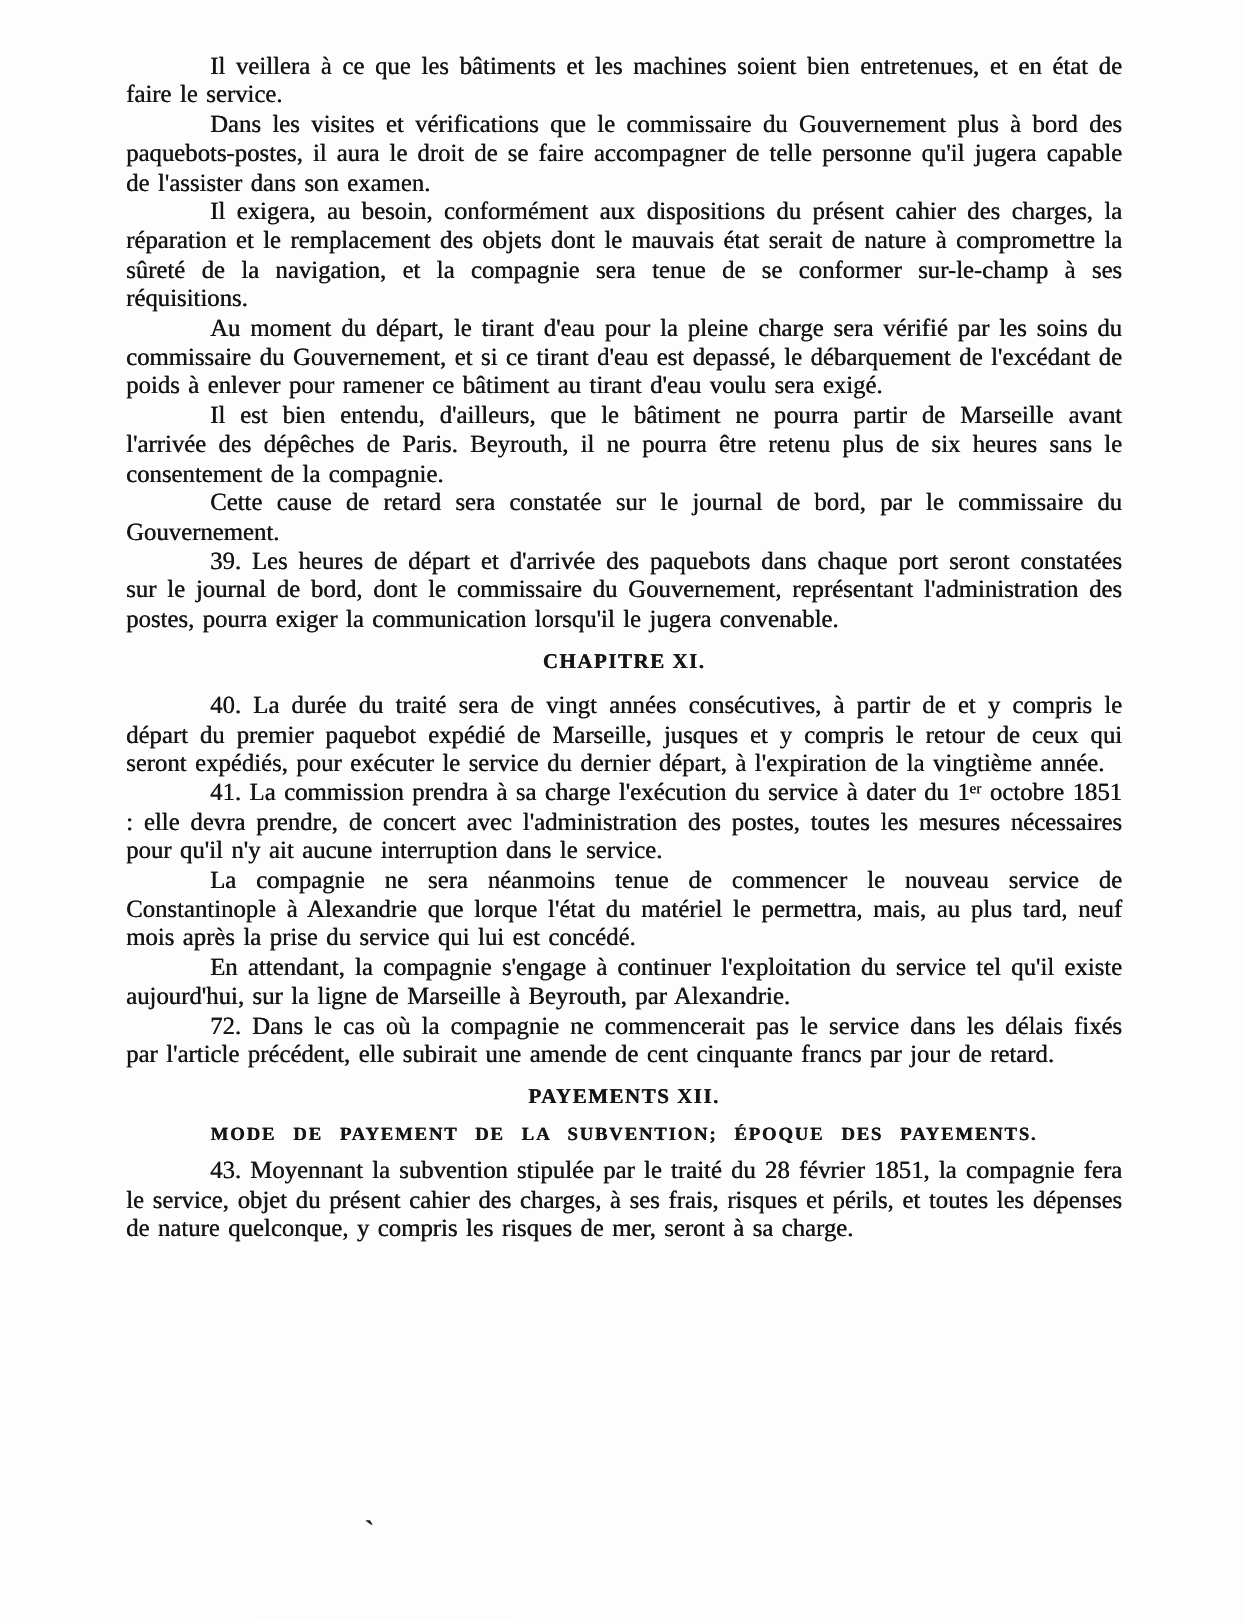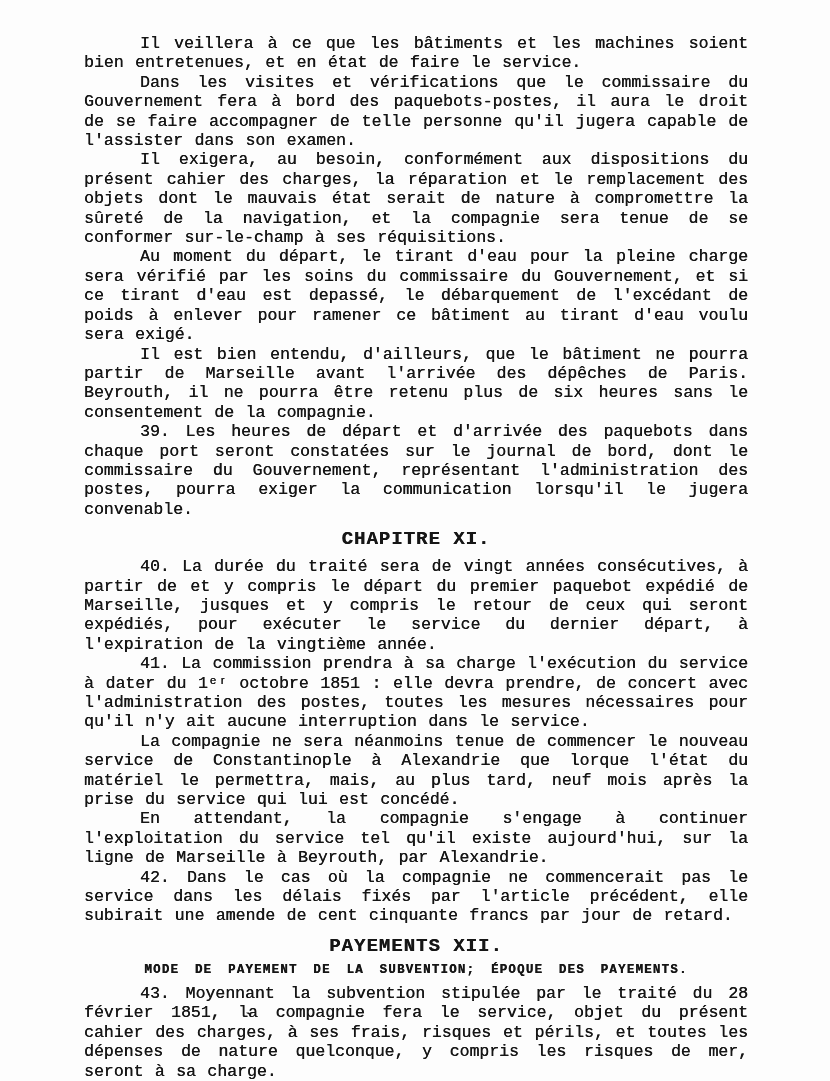--- a/index.html
+++ b/index.html
@@ -6,21 +6,21 @@
     margin: 0;
     padding: 0;
     background: #ffffff;
   }
   .page {
     position: relative;
     width: 830px;
     height: 1081px;
     background: #fdfdfd;
     color: #161616;
-    font-family: Liberation Mono, monospace;
+    font-family: Liberation Serif, serif;
     overflow: hidden;
   }
   .text-block {
     position: absolute;
     left: 84px;
     top: 34px;
     width: 664px;
   }
   .body-para {
     margin: 0;
@@ -29,21 +29,21 @@
     text-align: justify;
     text-indent: 56px;
     word-spacing: 1.5px;
     text-shadow: 0.3px 0 0 currentColor;
   }
   .chapter-head {
     text-align: center;
     margin: 8px 0 6px 0;
   }
   .chapter-title {
-    font-size: 19px;
+    font-size: 14px;
     font-weight: bold;
     letter-spacing: 1px;
     line-height: 24px;
     margin: 0;
     text-shadow: 0.3px 0 0 currentColor;
   }
   .chapter-subtitle {
     font-size: 12.5px;
     font-weight: bold;
     letter-spacing: 1.2px;
@@ -61,35 +61,36 @@
     color: #161616;
   }
 </style>
 </head>
 <body>
 
 <div class="page">
   <div class="text-block">
 
     <p class="body-para">Il veillera à ce que les bâtiments et les machines soient bien entretenues, et en état de faire le service.</p>
-    <p class="body-para">Dans les visites et vérifications que le commissaire du Gouvernement fera à bord des paquebots-postes, il aura le droit de se faire accompagner de telle personne qu'il jugera capable de l'assister dans son examen.</p>
+    <p class="body-para">Dans les visites et vérifications que le commissaire du Gouvernement plus à bord des paquebots-postes, il aura le droit de se faire accompagner de telle personne qu'il jugera capable de l'assister dans son examen.</p>
     <p class="body-para">Il exigera, au besoin, conformément aux dispositions du présent cahier des charges, la réparation et le remplacement des objets dont le mauvais état serait de nature à compromettre la sûreté de la navigation, et la compagnie sera tenue de se conformer sur-le-champ à ses réquisitions.</p>
     <p class="body-para">Au moment du départ, le tirant d'eau pour la pleine charge sera vérifié par les soins du commissaire du Gouvernement, et si ce tirant d'eau est depassé, le débarquement de l'excédant de poids à enlever pour ramener ce bâtiment au tirant d'eau voulu sera exigé.</p>
     <p class="body-para">Il est bien entendu, d'ailleurs, que le bâtiment ne pourra partir de Marseille avant l'arrivée des dépêches de Paris. Beyrouth, il ne pourra être retenu plus de six heures sans le consentement de la compagnie.</p>
+    <p class="body-para">Cette cause de retard sera constatée sur le journal de bord, par le commissaire du Gouvernement.</p>
     <p class="body-para">39. Les heures de départ et d'arrivée des paquebots dans chaque port seront constatées sur le journal de bord, dont le commissaire du Gouvernement, représentant l'administration des postes, pourra exiger la communication lorsqu'il le jugera convenable.</p>
 
     <div class="chapter-head">
       <div class="chapter-title">CHAPITRE XI.</div>
     </div>
 
     <p class="body-para">40. La durée du traité sera de vingt années consécutives, à partir de et y compris le départ du premier paquebot expédié de Marseille, jusques et y compris le retour de ceux qui seront expédiés, pour exécuter le service du dernier départ, à l'expiration de la vingtième année.</p>
     <p class="body-para">41. La commission prendra à sa charge l'exécution du service à dater du 1ᵉʳ octobre 1851 : elle devra prendre, de concert avec l'administration des postes, toutes les mesures nécessaires pour qu'il n'y ait aucune interruption dans le service.</p>
     <p class="body-para">La compagnie ne sera néanmoins tenue de commencer le nouveau service de Constantinople à Alexandrie que lorque l'état du matériel le permettra, mais, au plus tard, neuf mois après la prise du service qui lui est concédé.</p>
     <p class="body-para">En attendant, la compagnie s'engage à continuer l'exploitation du service tel qu'il existe aujourd'hui, sur la ligne de Marseille à Beyrouth, par Alexandrie.</p>
-    <p class="body-para">42. Dans le cas où la compagnie ne commencerait pas le service dans les délais fixés par l'article précédent, elle subirait une amende de cent cinquante francs par jour de retard.</p>
+    <p class="body-para">72. Dans le cas où la compagnie ne commencerait pas le service dans les délais fixés par l'article précédent, elle subirait une amende de cent cinquante francs par jour de retard.</p>
 
     <div class="chapter-head">
       <div class="chapter-title">PAYEMENTS XII.</div>
       <div class="chapter-subtitle">MODE DE PAYEMENT DE LA SUBVENTION; ÉPOQUE DES PAYEMENTS.</div>
     </div>
 
     <p class="body-para">43. Moyennant la subvention stipulée par le traité du 28 février 1851, la compagnie fera le service, objet du présent cahier des charges, à ses frais, risques et périls, et toutes les dépenses de nature quelconque, y compris les risques de mer, seront à sa charge.</p>
 
   </div>
 

